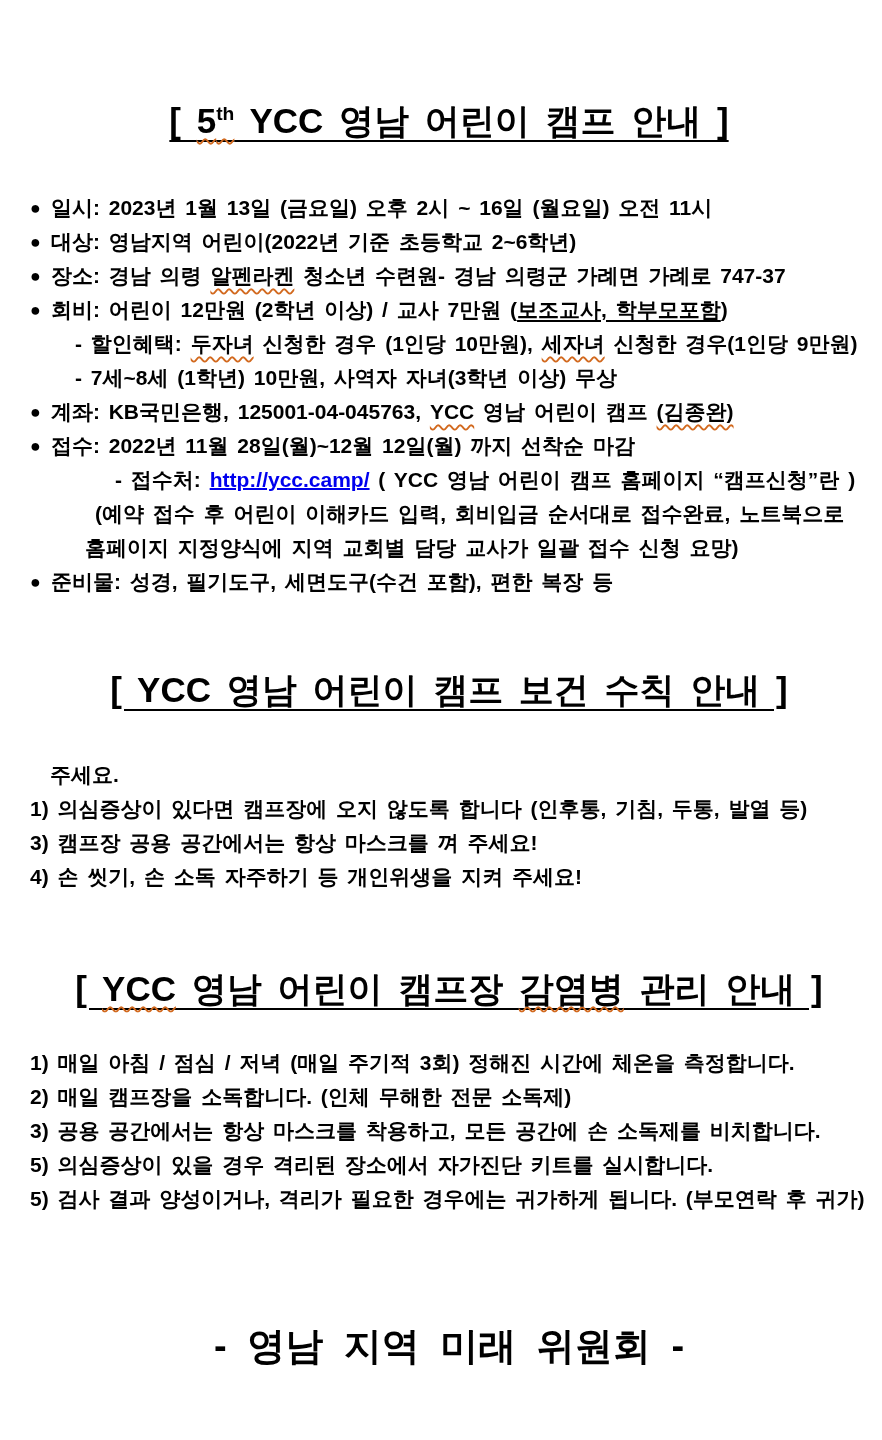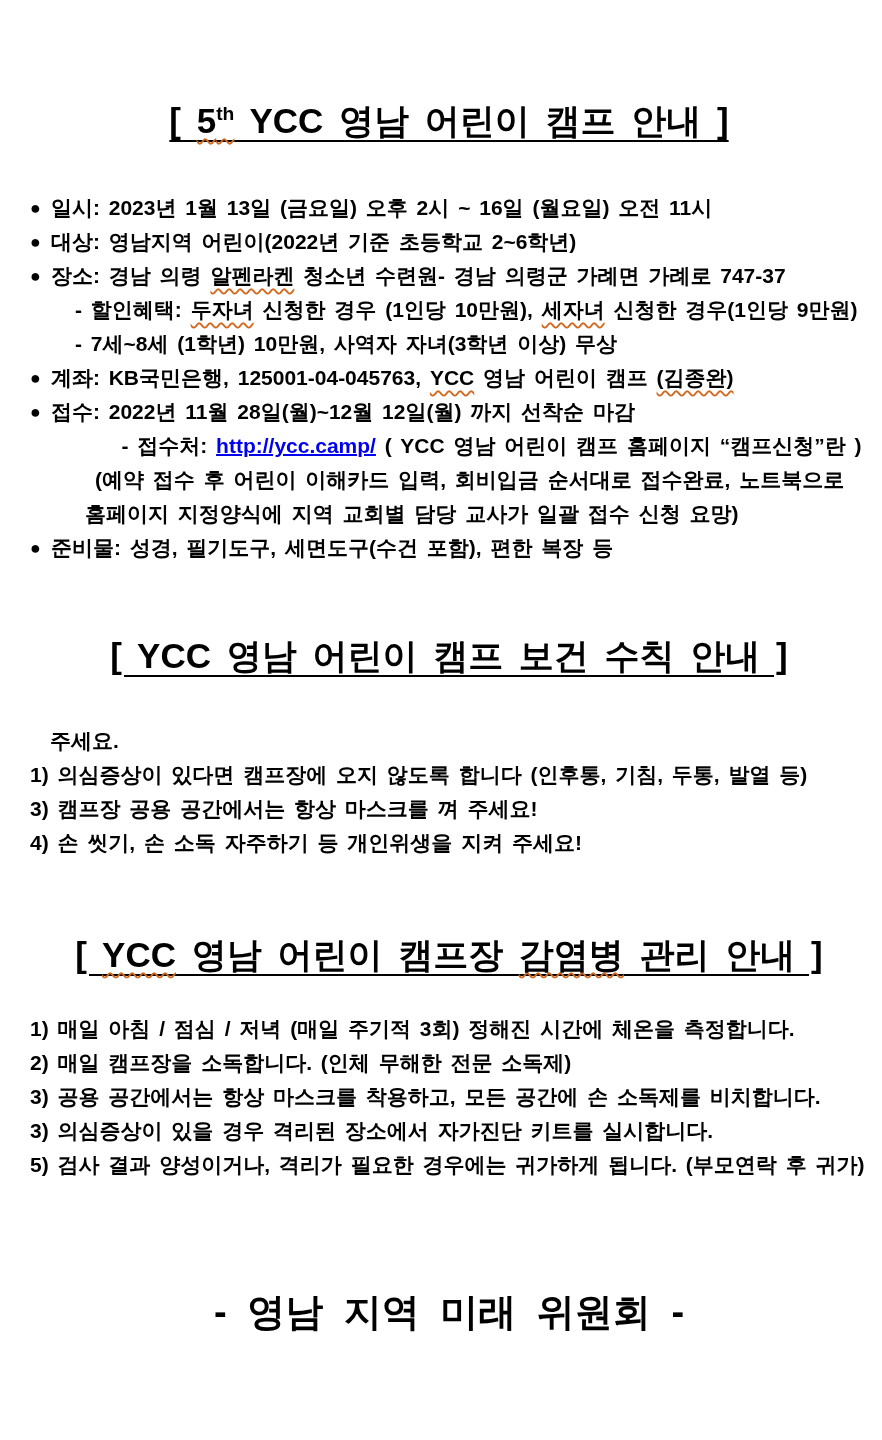--- a/index.html
+++ b/index.html
@@ -28,21 +28,21 @@
   #title3 { margin: 70px 0 32px 0; }
 
   .line {
     font-size: 21px;
     line-height: 34px;
     word-spacing: 3px;
     white-space: nowrap;
   }
   .bullet { font-size: 18px; margin-right: 10px; vertical-align: 1px; }
   .indent-sub   { padding-left: 45px; }  
-  .indent-reg   { padding-left: 85px; text-align: center; }  
+  .indent-reg   { padding-left: 85px; }  
   .indent-note1 { padding-left: 65px; }  
   .indent-note2 { padding-left: 55px; }  
   .indent-cont  { padding-left: 20px; }  
 
   sup { font-size: 0.55em; vertical-align: super; }
 
   .sq {
     text-decoration-line: underline;
     text-decoration-style: wavy;
     text-decoration-color: #d2691e;
@@ -79,20 +79,23 @@
 
   <div class="line">
     <span class="bullet">●</span><span>일시: 2023년 1월 13일 (금요일) 오후 2시 ~ 16일 (월요일) 오전 11시</span>
   </div>
   <div class="line">
     <span class="bullet">●</span><span>대상: 영남지역 어린이(2022년 기준 초등학교 2~6학년)</span>
   </div>
   <div class="line">
     <span class="bullet">●</span><span>장소: 경남 의령 </span><span class="sq">알펜라켄</span><span> 청소년 수련원- 경남 의령군 가례면 가례로 747-37</span>
   </div>
+  <div class="line">
+    <span class="bullet">●</span><span>회비: 어린이 12만원 (2학년 이상) / 교사 7만원 (</span><span class="ul">보조교사, 학부모포함</span><span>)</span>
+  </div>
   <div class="line indent-sub">
     <span>- 할인혜택: </span><span class="sq">두자녀</span><span> 신청한 경우 (1인당 10만원), </span><span class="sq">세자녀</span><span> 신청한 경우(1인당 9만원)</span>
   </div>
   <div class="line indent-sub">
     <span>- 7세~8세 (1학년) 10만원, 사역자 자녀(3학년 이상) 무상</span>
   </div>
   <div class="line">
     <span class="bullet">●</span><span>계좌: KB국민은행, 125001-04-045763, </span><span class="sq">YCC</span><span> 영남 어린이 캠프 </span><span class="sq">(김종완)</span>
   </div>
   <div class="line">
@@ -120,18 +123,18 @@
   <div class="line"><span>3) 캠프장 공용 공간에서는 항상 마스크를 껴 주세요!</span></div>
   <div class="line"><span>4) 손 씻기, 손 소독 자주하기 등 개인위생을 지켜 주세요!</span></div>
 
   <div class="title" id="title3">
     <span>[ </span><span class="sq">YCC</span><span> 영남 어린이 캠프장 </span><span class="sq">감염병</span><span> 관리 안내 ]</span>
   </div>
 
   <div class="line"><span>1) 매일 아침 / 점심 / 저녁 (매일 주기적 3회) 정해진 시간에 체온을 측정합니다.</span></div>
   <div class="line"><span>2) 매일 캠프장을 소독합니다. (인체 무해한 전문 소독제)</span></div>
   <div class="line"><span>3) 공용 공간에서는 항상 마스크를 착용하고, 모든 공간에 손 소독제를 비치합니다.</span></div>
-  <div class="line"><span>3) 의심증상이 있을 경우 격리된 장소에서 자가진단 키트를 실시합니다.</span></div>
+  <div class="line"><span>5) 의심증상이 있을 경우 격리된 장소에서 자가진단 키트를 실시합니다.</span></div>
   <div class="line"><span>5) 검사 결과 양성이거나, 격리가 필요한 경우에는 귀가하게 됩니다. (부모연락 후 귀가)</span></div>
 
   <div class="footer">- 영남 지역 미래 위원회 -</div>
 
 </div>
 
 </body></html>

